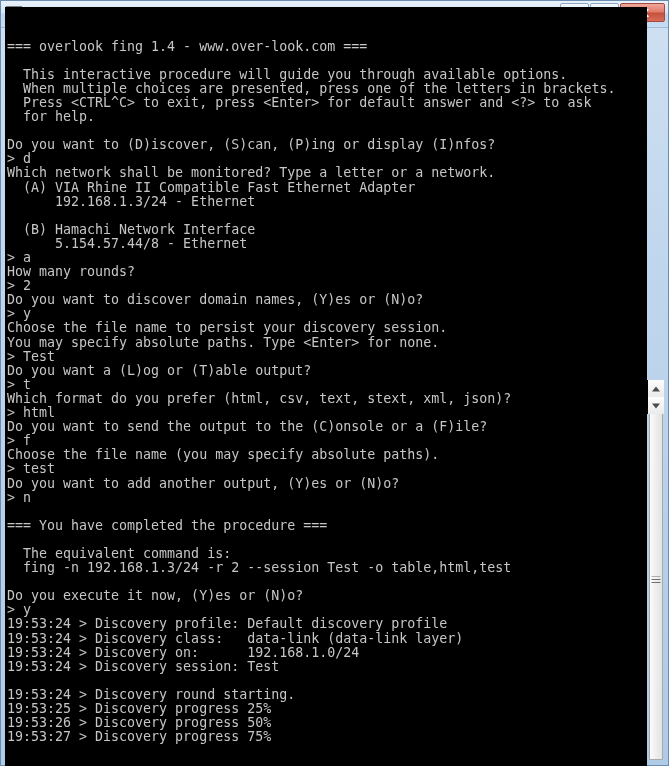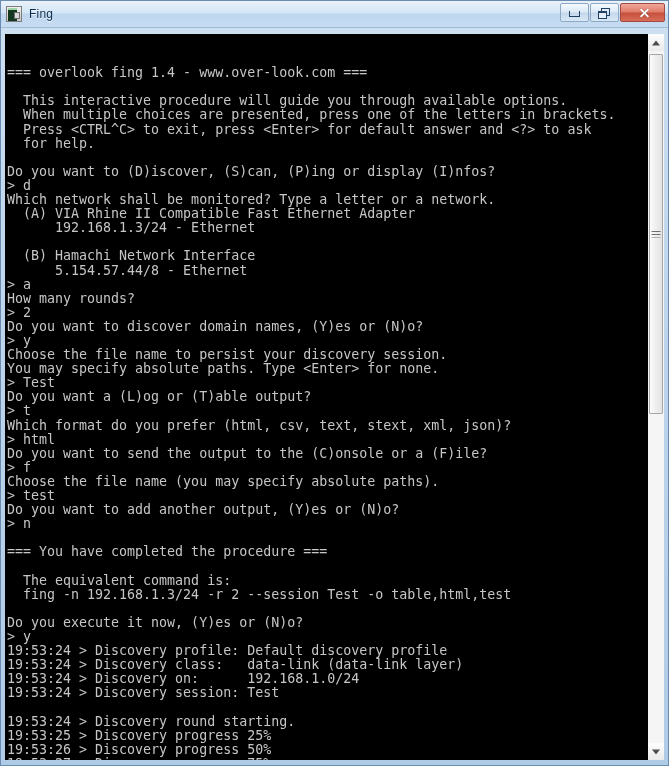--- a/index.html
+++ b/index.html
@@ -138,20 +138,21 @@
   }
   #btn-close::before { transform: rotate(45deg); }
   #btn-close::after  { transform: rotate(-45deg); }
 
   
   #client-area {
     flex: 1 1 auto;
     display: flex;
     padding: 6px 4px 5px 4px;
     min-height: 0;
+    align-items: center;
   }
 
   #console {
     flex: 1 1 auto;
     background: #000;
     color: #c6c6c6;
     font-family: "DejaVu Sans Mono", monospace;
     font-size: 13.3px;
     line-height: 14.1px;
     white-space: pre;

